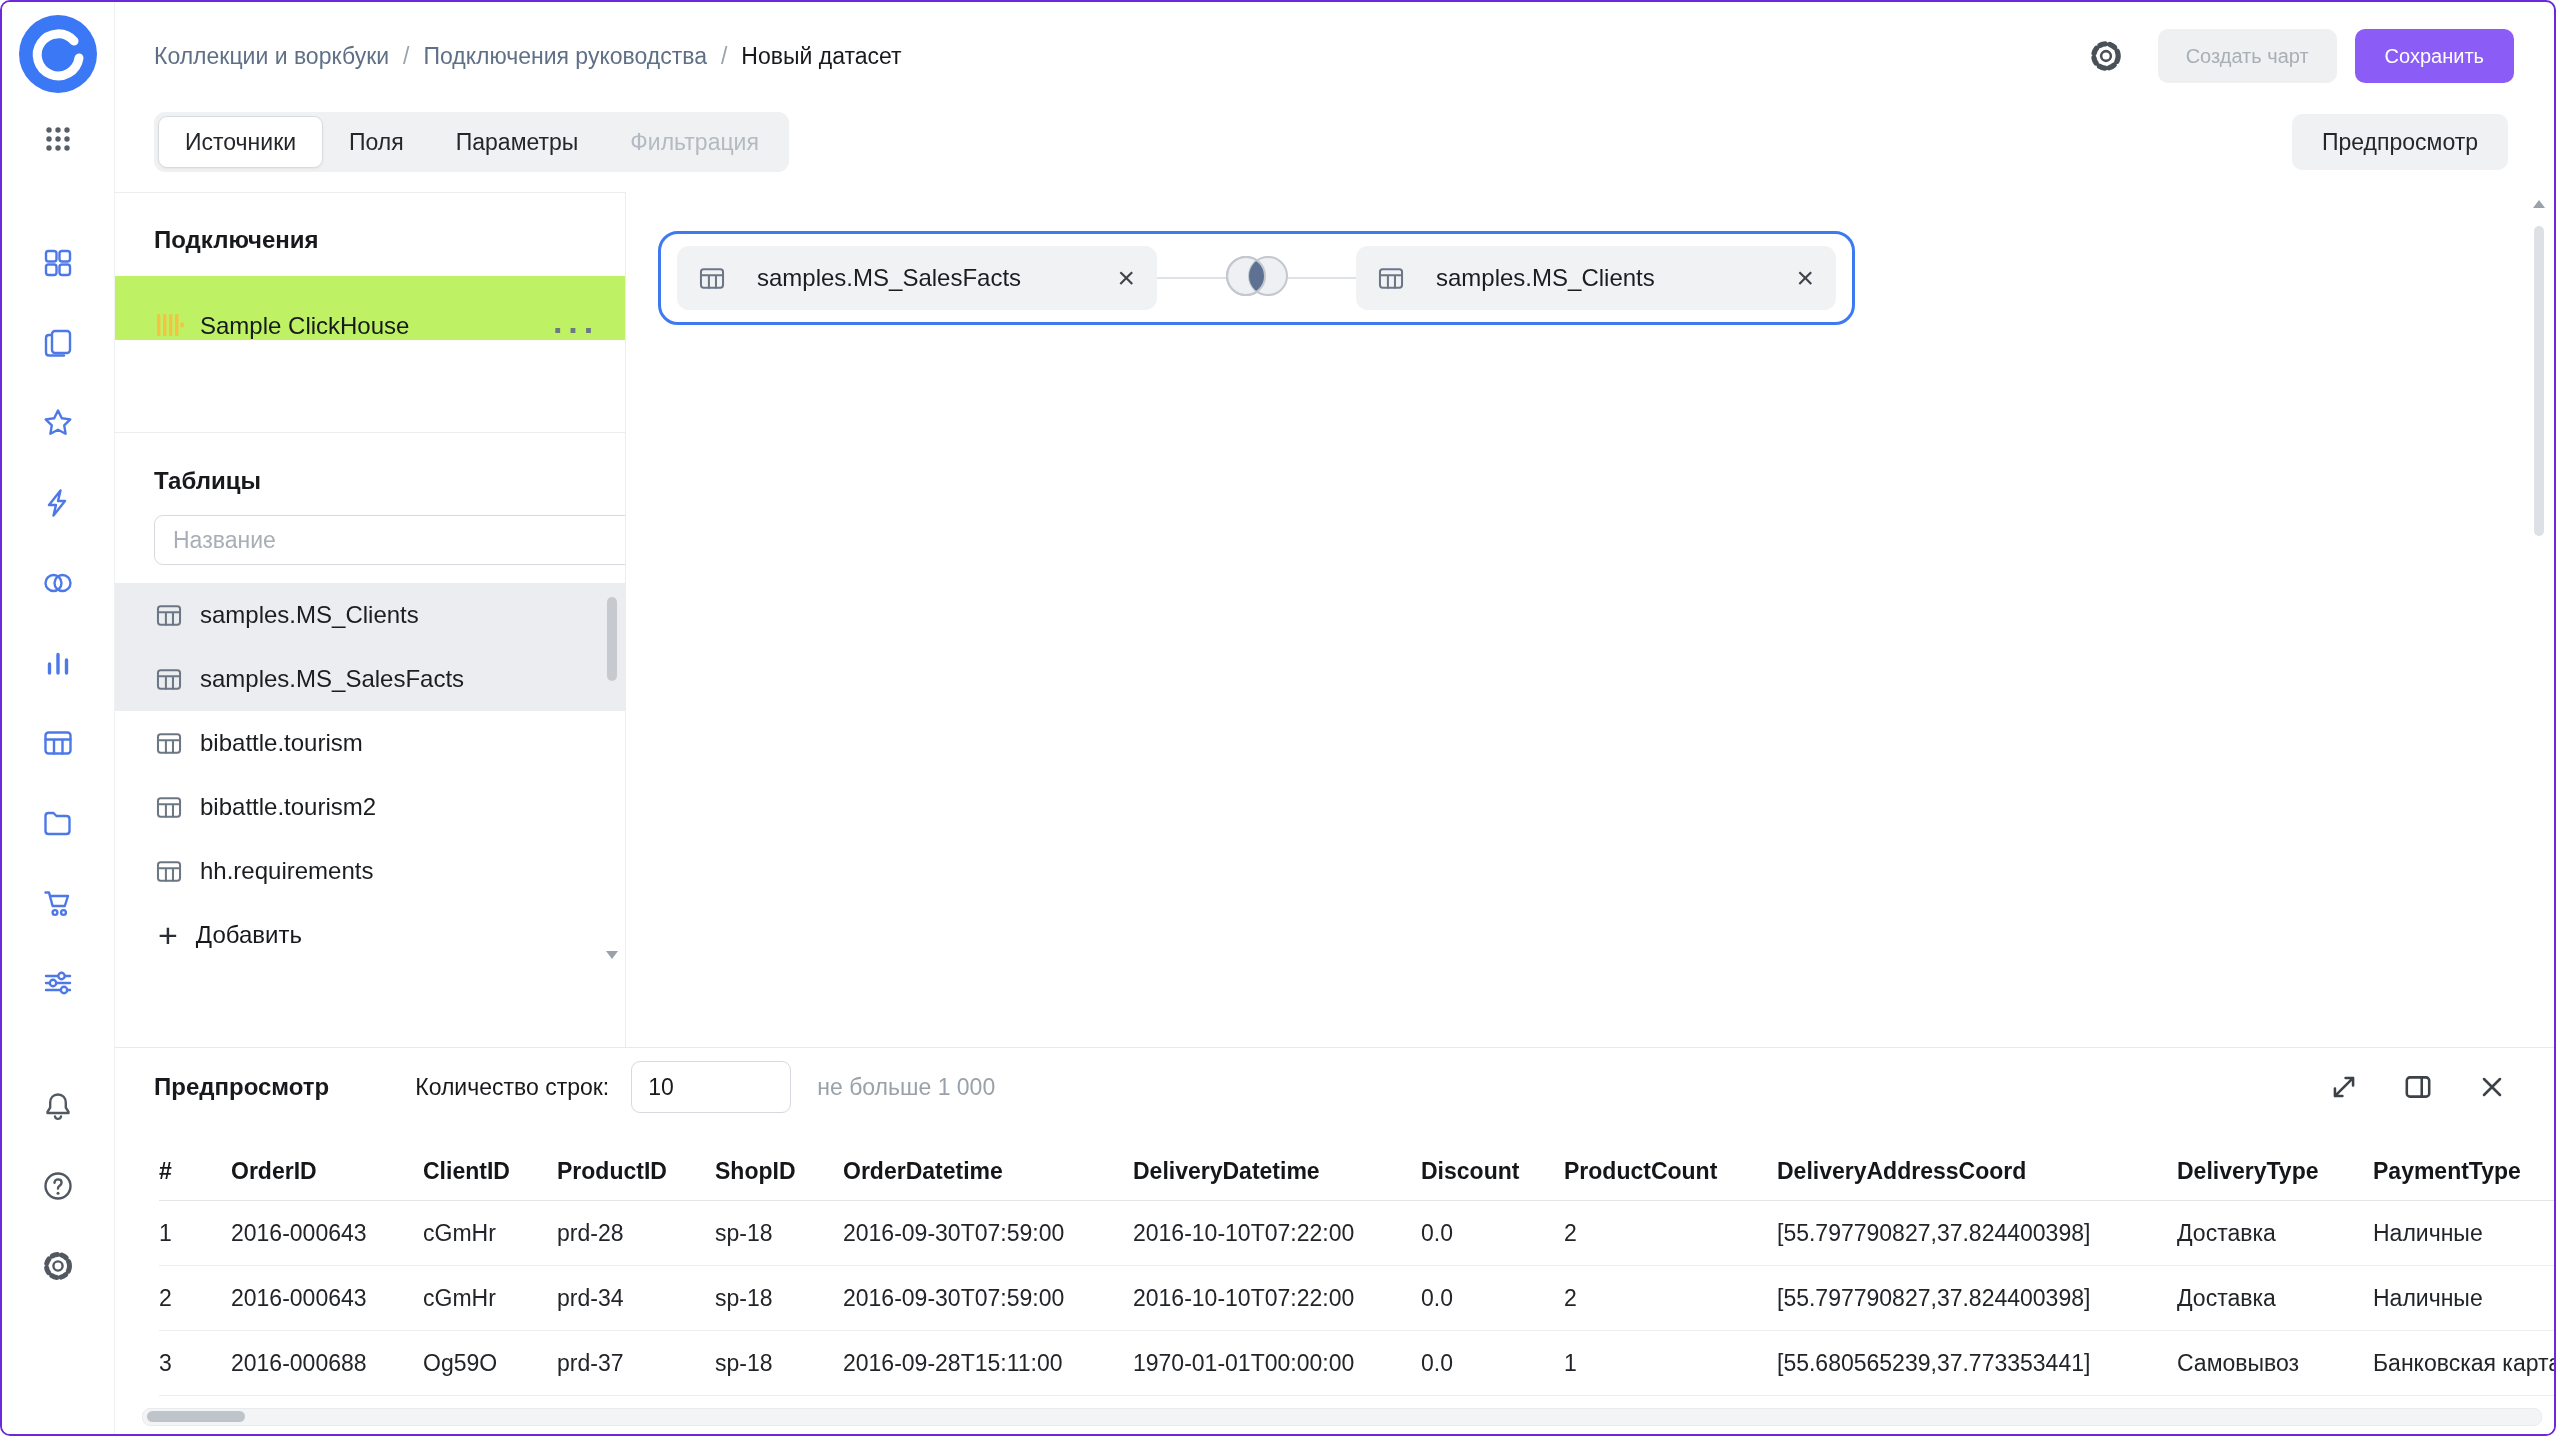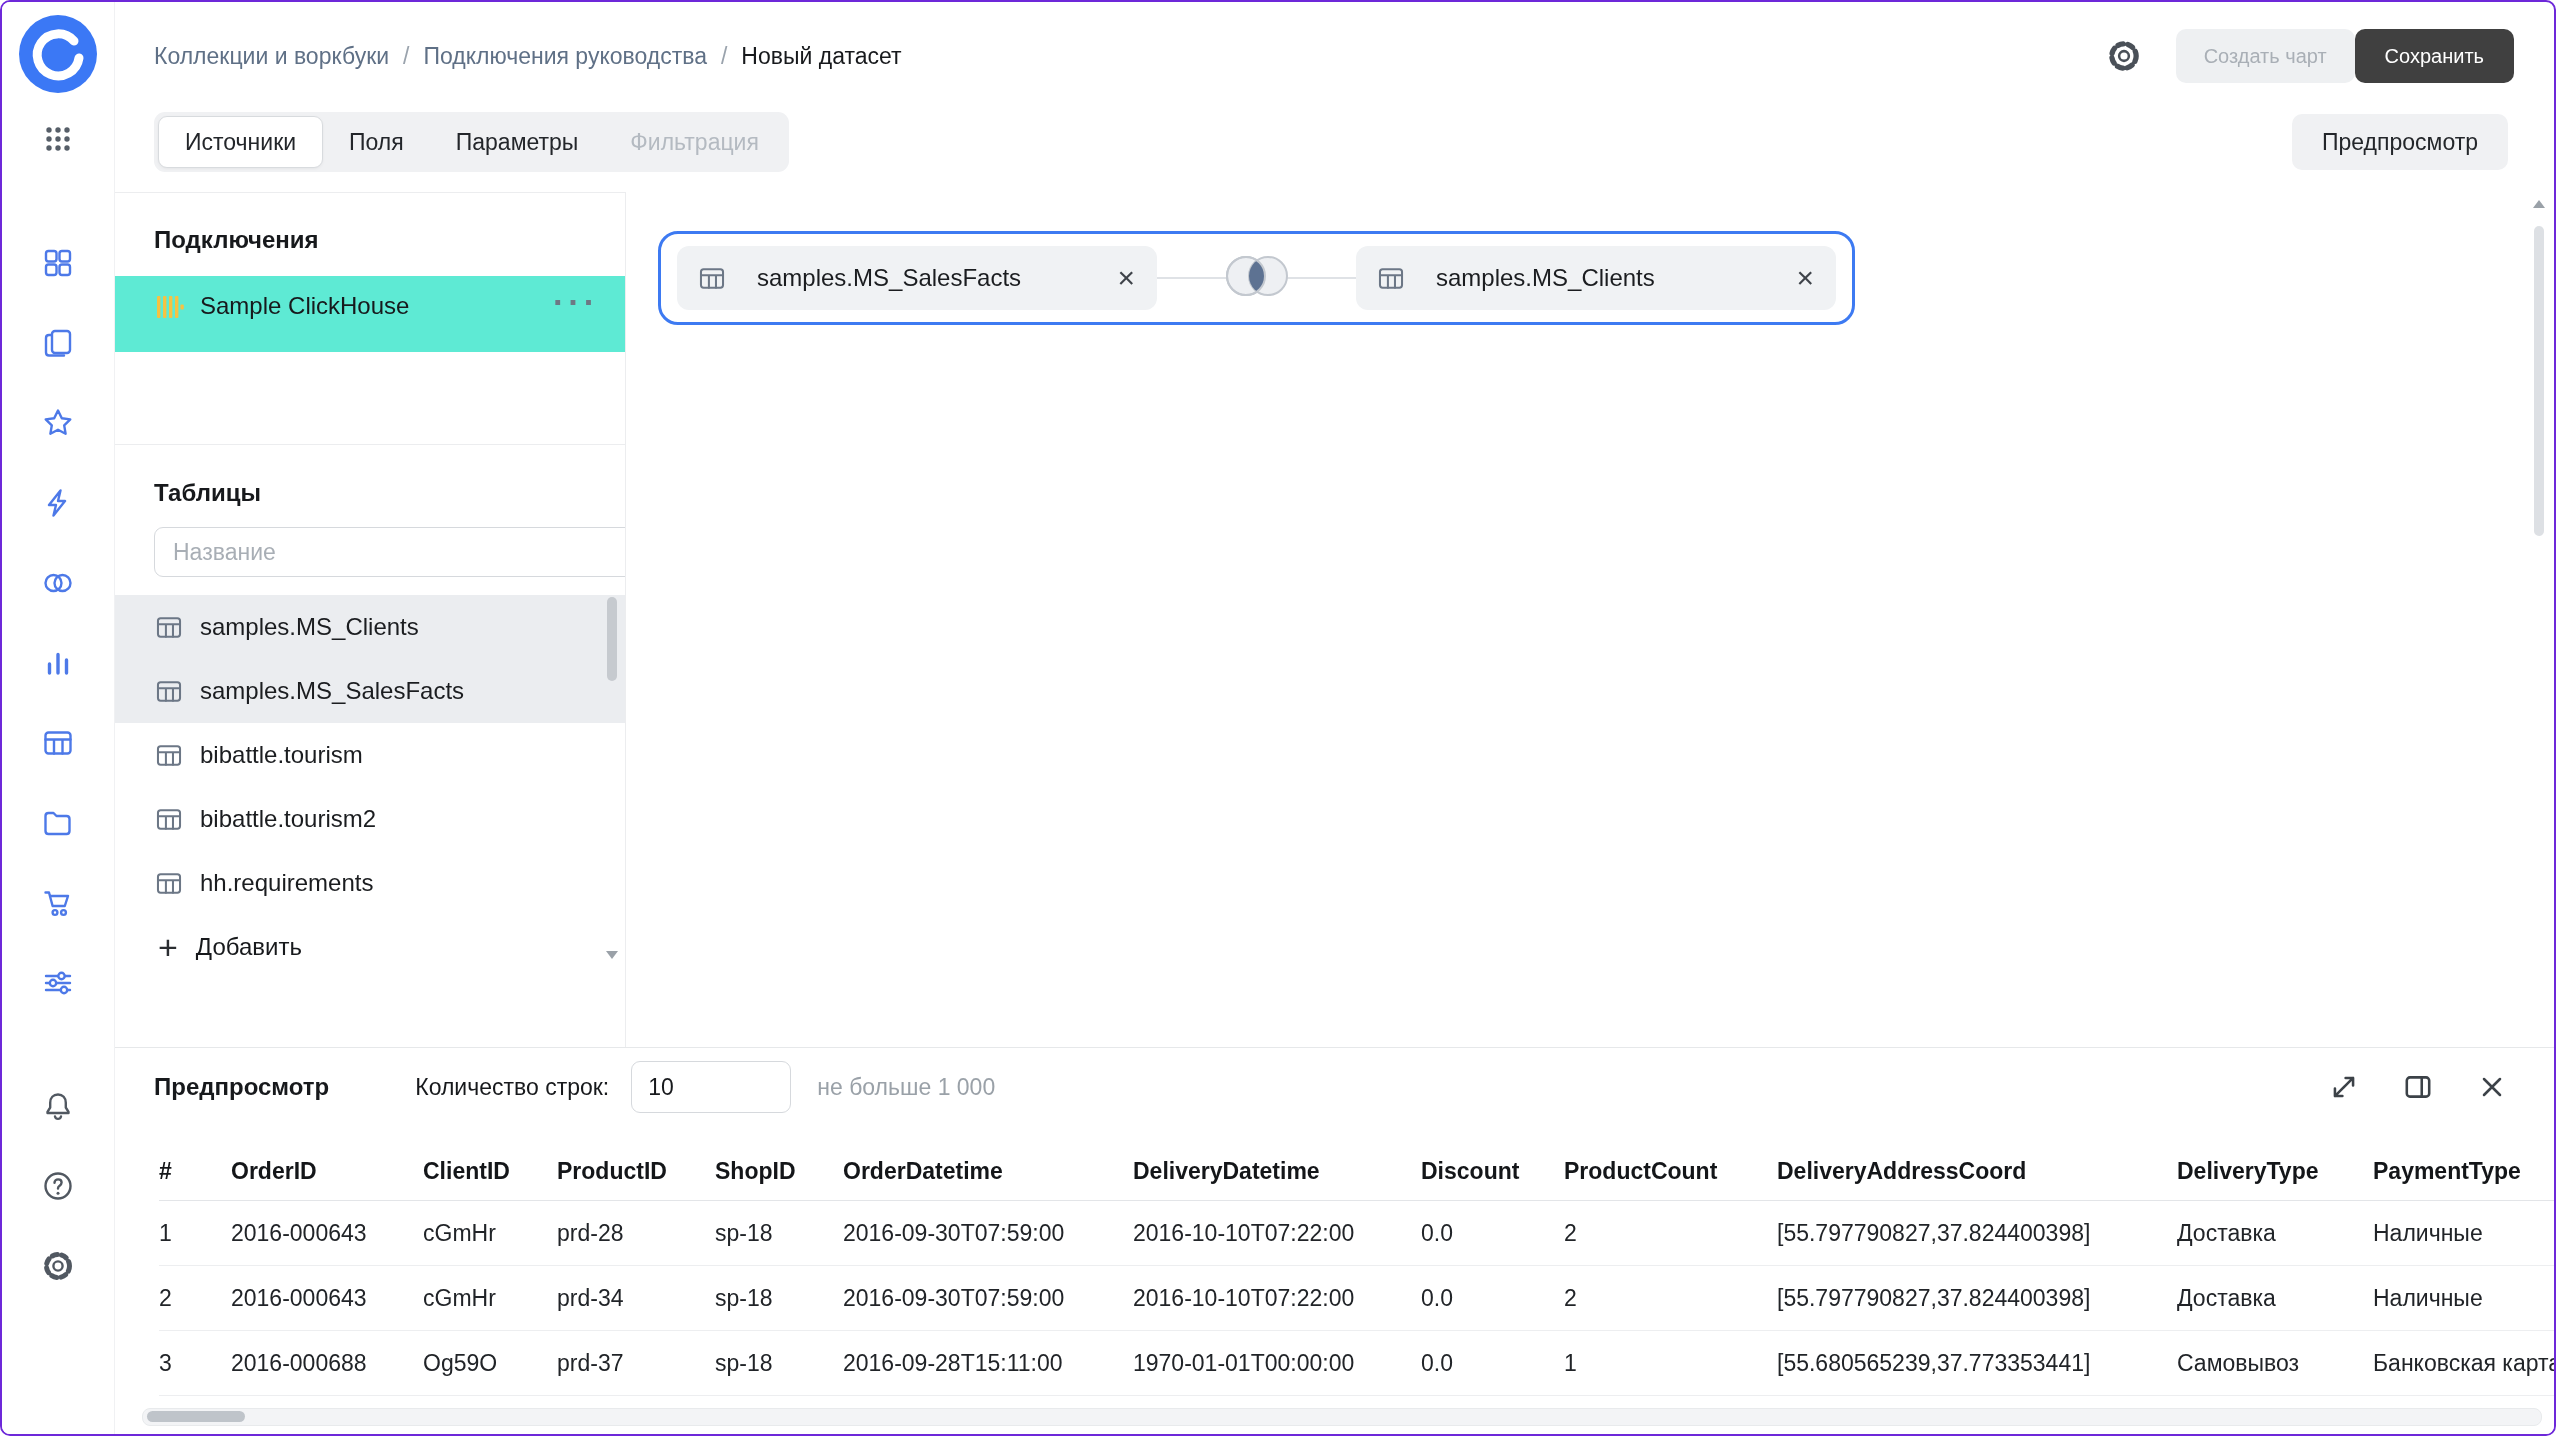--- a/index.html
+++ b/index.html
@@ -26,41 +26,41 @@
   .bc-link{color:#5f7086;cursor:pointer;}
   .bc-sep{color:#9aa3ad;margin:0 14px;}
   .bc-cur{color:#17191c;}
   .top-right{margin-left:auto;display:flex;align-items:center;}
   .iconbtn{width:44px;height:44px;display:flex;align-items:center;justify-content:center;background:none;
     border:none;padding:0;cursor:pointer;color:#4a5058;}
   .iconbtn svg{width:36px;height:36px;fill:none;stroke:currentColor;stroke-linecap:round;}
   .btn{height:54px;border:none;border-radius:10px;font-size:20px;cursor:pointer;
     font-family:inherit;display:flex;align-items:center;}
   .btn.disabled{background:#eef0f2;color:#a9afb6;padding:0 28px;margin-left:30px;}
-  .btn.primary{background:#404040;color:#fff;padding:0 30px;}
+  .btn.primary{background:#8b5cf6;color:#fff;padding:0 30px;margin-left:18px;}
 
   
   .tabsrow{position:absolute;left:112px;right:0;top:108px;height:64px;display:flex;align-items:center;
     padding:0 46px 0 40px;box-sizing:border-box;}
   .tabgroup{display:flex;align-items:center;background:#f0f1f3;border-radius:11px;padding:4px;height:60px;
     box-sizing:border-box;}
   .tab{padding:0 26px;height:52px;line-height:52px;font-size:23px;color:#23262a;border-radius:9px;
     cursor:pointer;box-sizing:border-box;}
   .tab.active{background:#fff;border:1px solid #d8dbde;line-height:50px;box-shadow:0 1px 3px rgba(0,0,0,.05);}
   .tab.disabled{color:#b4bac1;}
   .preview-toggle{margin-left:auto;height:56px;padding:0 30px;border:none;border-radius:10px;background:#f0f1f3;
     font-size:23px;color:#23262a;cursor:pointer;font-family:inherit;}
 
   
   .lpanel{position:absolute;left:112px;top:190px;width:512px;height:855px;background:#fff;
     border-top:1px solid #ecedef;border-right:1px solid #ecedef;box-sizing:border-box;overflow:hidden;}
   .section-title{font-size:24px;font-weight:700;color:#17191c;margin-left:40px;}
   .t-conn{margin-top:33px;}
-  .conn-row{margin-top:22px;height:60px;background:#5eead4;display:flex;align-items:flex-start;
-    padding:16px 26px 0 40px;cursor:pointer;}
+  .conn-row{margin-top:22px;height:60px;background:#bef264;display:flex;align-items:flex-end;
+    padding:4px 26px 0 40px;cursor:pointer;}
   .ch-ic{width:30px;height:30px;flex:none;}
   .conn-name{font-size:24px;color:#17191c;margin-left:16px;}
   .conn-dots{margin-left:auto;color:#6d7884;font-size:34px;font-weight:700;letter-spacing:4px;line-height:20px;
     cursor:pointer;}
   .divider{height:1px;background:#ecedef;margin-top:92px;}
   .t-tables{margin-top:34px;}
   .search{margin:20px 0 0 40px;width:500px;height:50px;border:1.5px solid #d6d9dd;border-radius:9px;
     font-size:23px;padding:0 18px;color:#17191c;box-sizing:border-box;font-family:inherit;outline:none;}
   .search::placeholder{color:#a8aeb5;}
   .tables-list{margin-top:18px;}

